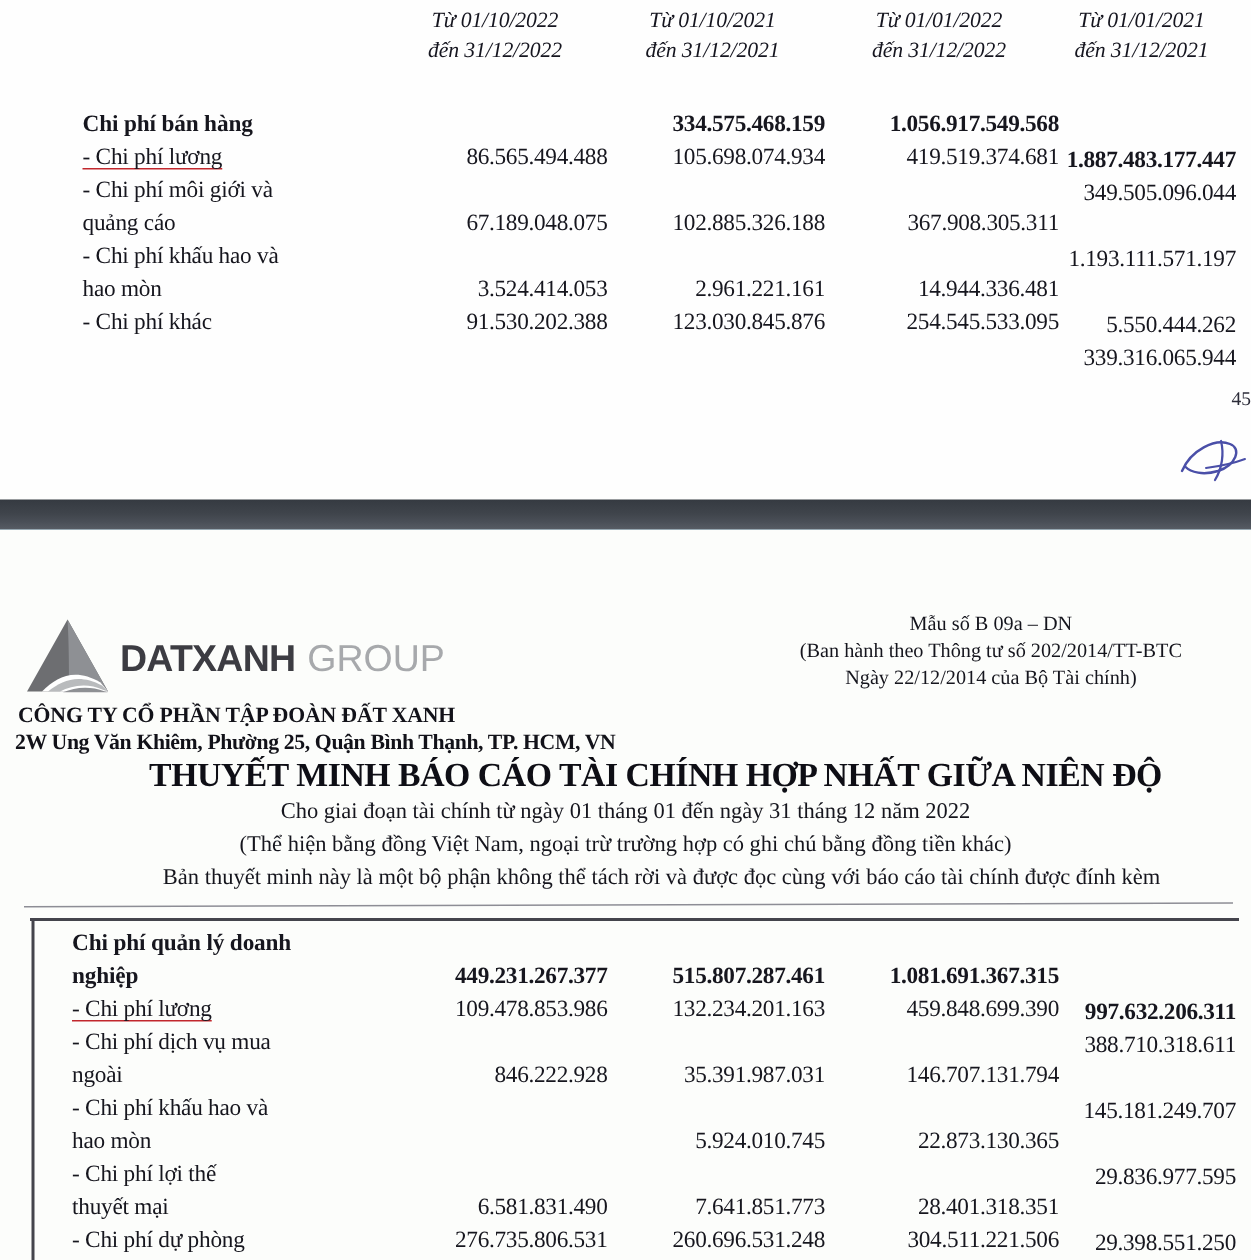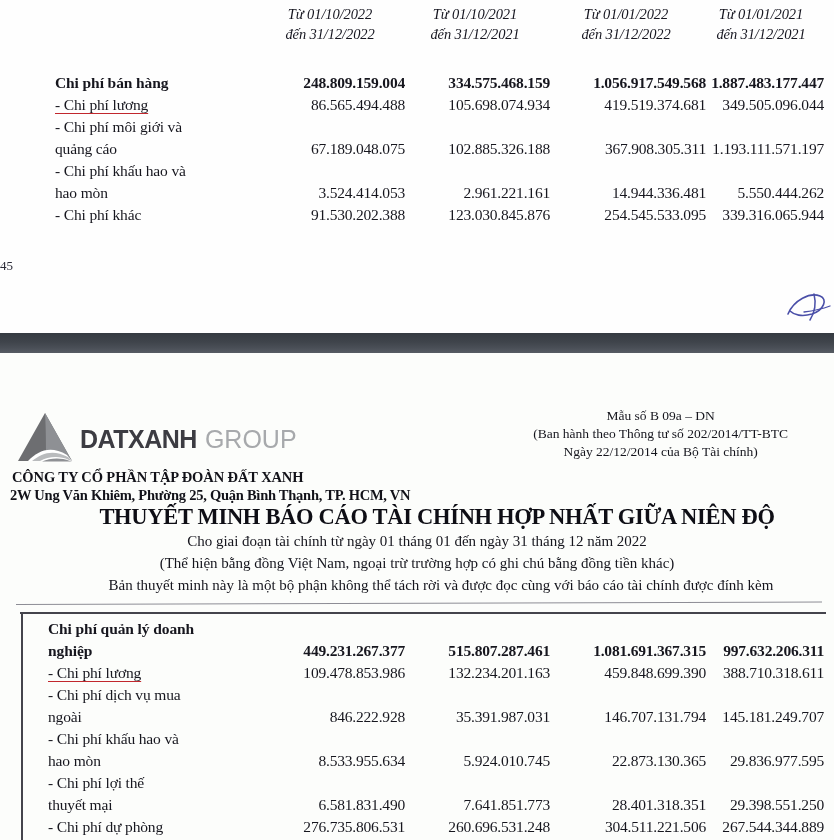--- a/index.html
+++ b/index.html
@@ -69,25 +69,25 @@
     line-height: 21px;
     color: #16161e;
     text-align: right;
     white-space: nowrap;
     letter-spacing: -0.2px;
   }
   .fval.bold { font-weight: bold; }
   .v1 { left: 255px; width: 150px; }
   .v2 { left: 400px; width: 150px; }
   .v3 { left: 546px; width: 160px; }
-  .v4 { left: 678px; width: 152px; padding-right: 6px; }
+  .v4 { left: 678px; width: 152px; padding-right: 6px; margin-top: 24px; }
 
   .pagenum {
     position: absolute; left: 0; top: 258px; width: 834px;
-    text-align: left;
+    text-align: right;
     font-size: 13px;
     color: #2b2b38;
   }
 
   
   .sig {
     position: absolute; right: 2px; top: 288px;
     width: 48px; height: 36px;
   }
 
@@ -203,21 +203,20 @@
       </div>
       <div class="dt-col dt-c4">
         <span class="l1">Từ 01/01/2021</span>
         <span class="l2">đến 31/12/2021</span>
       </div>
     </div>
 
     <div class="p1-table" id="p1-table">
         <div class="frow">
           <div class="flabel  bold">Chi phí bán hàng</div>
-          <div class="fval v1 bold">248.809.159.004</div>
           <div class="fval v2 bold">334.575.468.159</div>
           <div class="fval v3 bold">1.056.917.549.568</div>
           <div class="fval v4 bold">1.887.483.177.447</div>
         </div>
         <div class="frow">
           <div class="flabel  underlined">- Chi phí lương</div>
           <div class="fval v1">86.565.494.488</div>
           <div class="fval v2">105.698.074.934</div>
           <div class="fval v3">419.519.374.681</div>
           <div class="fval v4">349.505.096.044</div>
@@ -322,21 +321,20 @@
           <div class="fval v1">846.222.928</div>
           <div class="fval v2">35.391.987.031</div>
           <div class="fval v3">146.707.131.794</div>
           <div class="fval v4">145.181.249.707</div>
         </div>
         <div class="frow">
           <div class="flabel flabel2">- Chi phí khấu hao và</div>
         </div>
         <div class="frow">
           <div class="flabel flabel2">hao mòn</div>
-          <div class="fval v1">8.533.955.634</div>
           <div class="fval v2">5.924.010.745</div>
           <div class="fval v3">22.873.130.365</div>
           <div class="fval v4">29.836.977.595</div>
         </div>
         <div class="frow">
           <div class="flabel flabel2">- Chi phí lợi thế</div>
         </div>
         <div class="frow">
           <div class="flabel flabel2">thuyết mại</div>
           <div class="fval v1">6.581.831.490</div>

